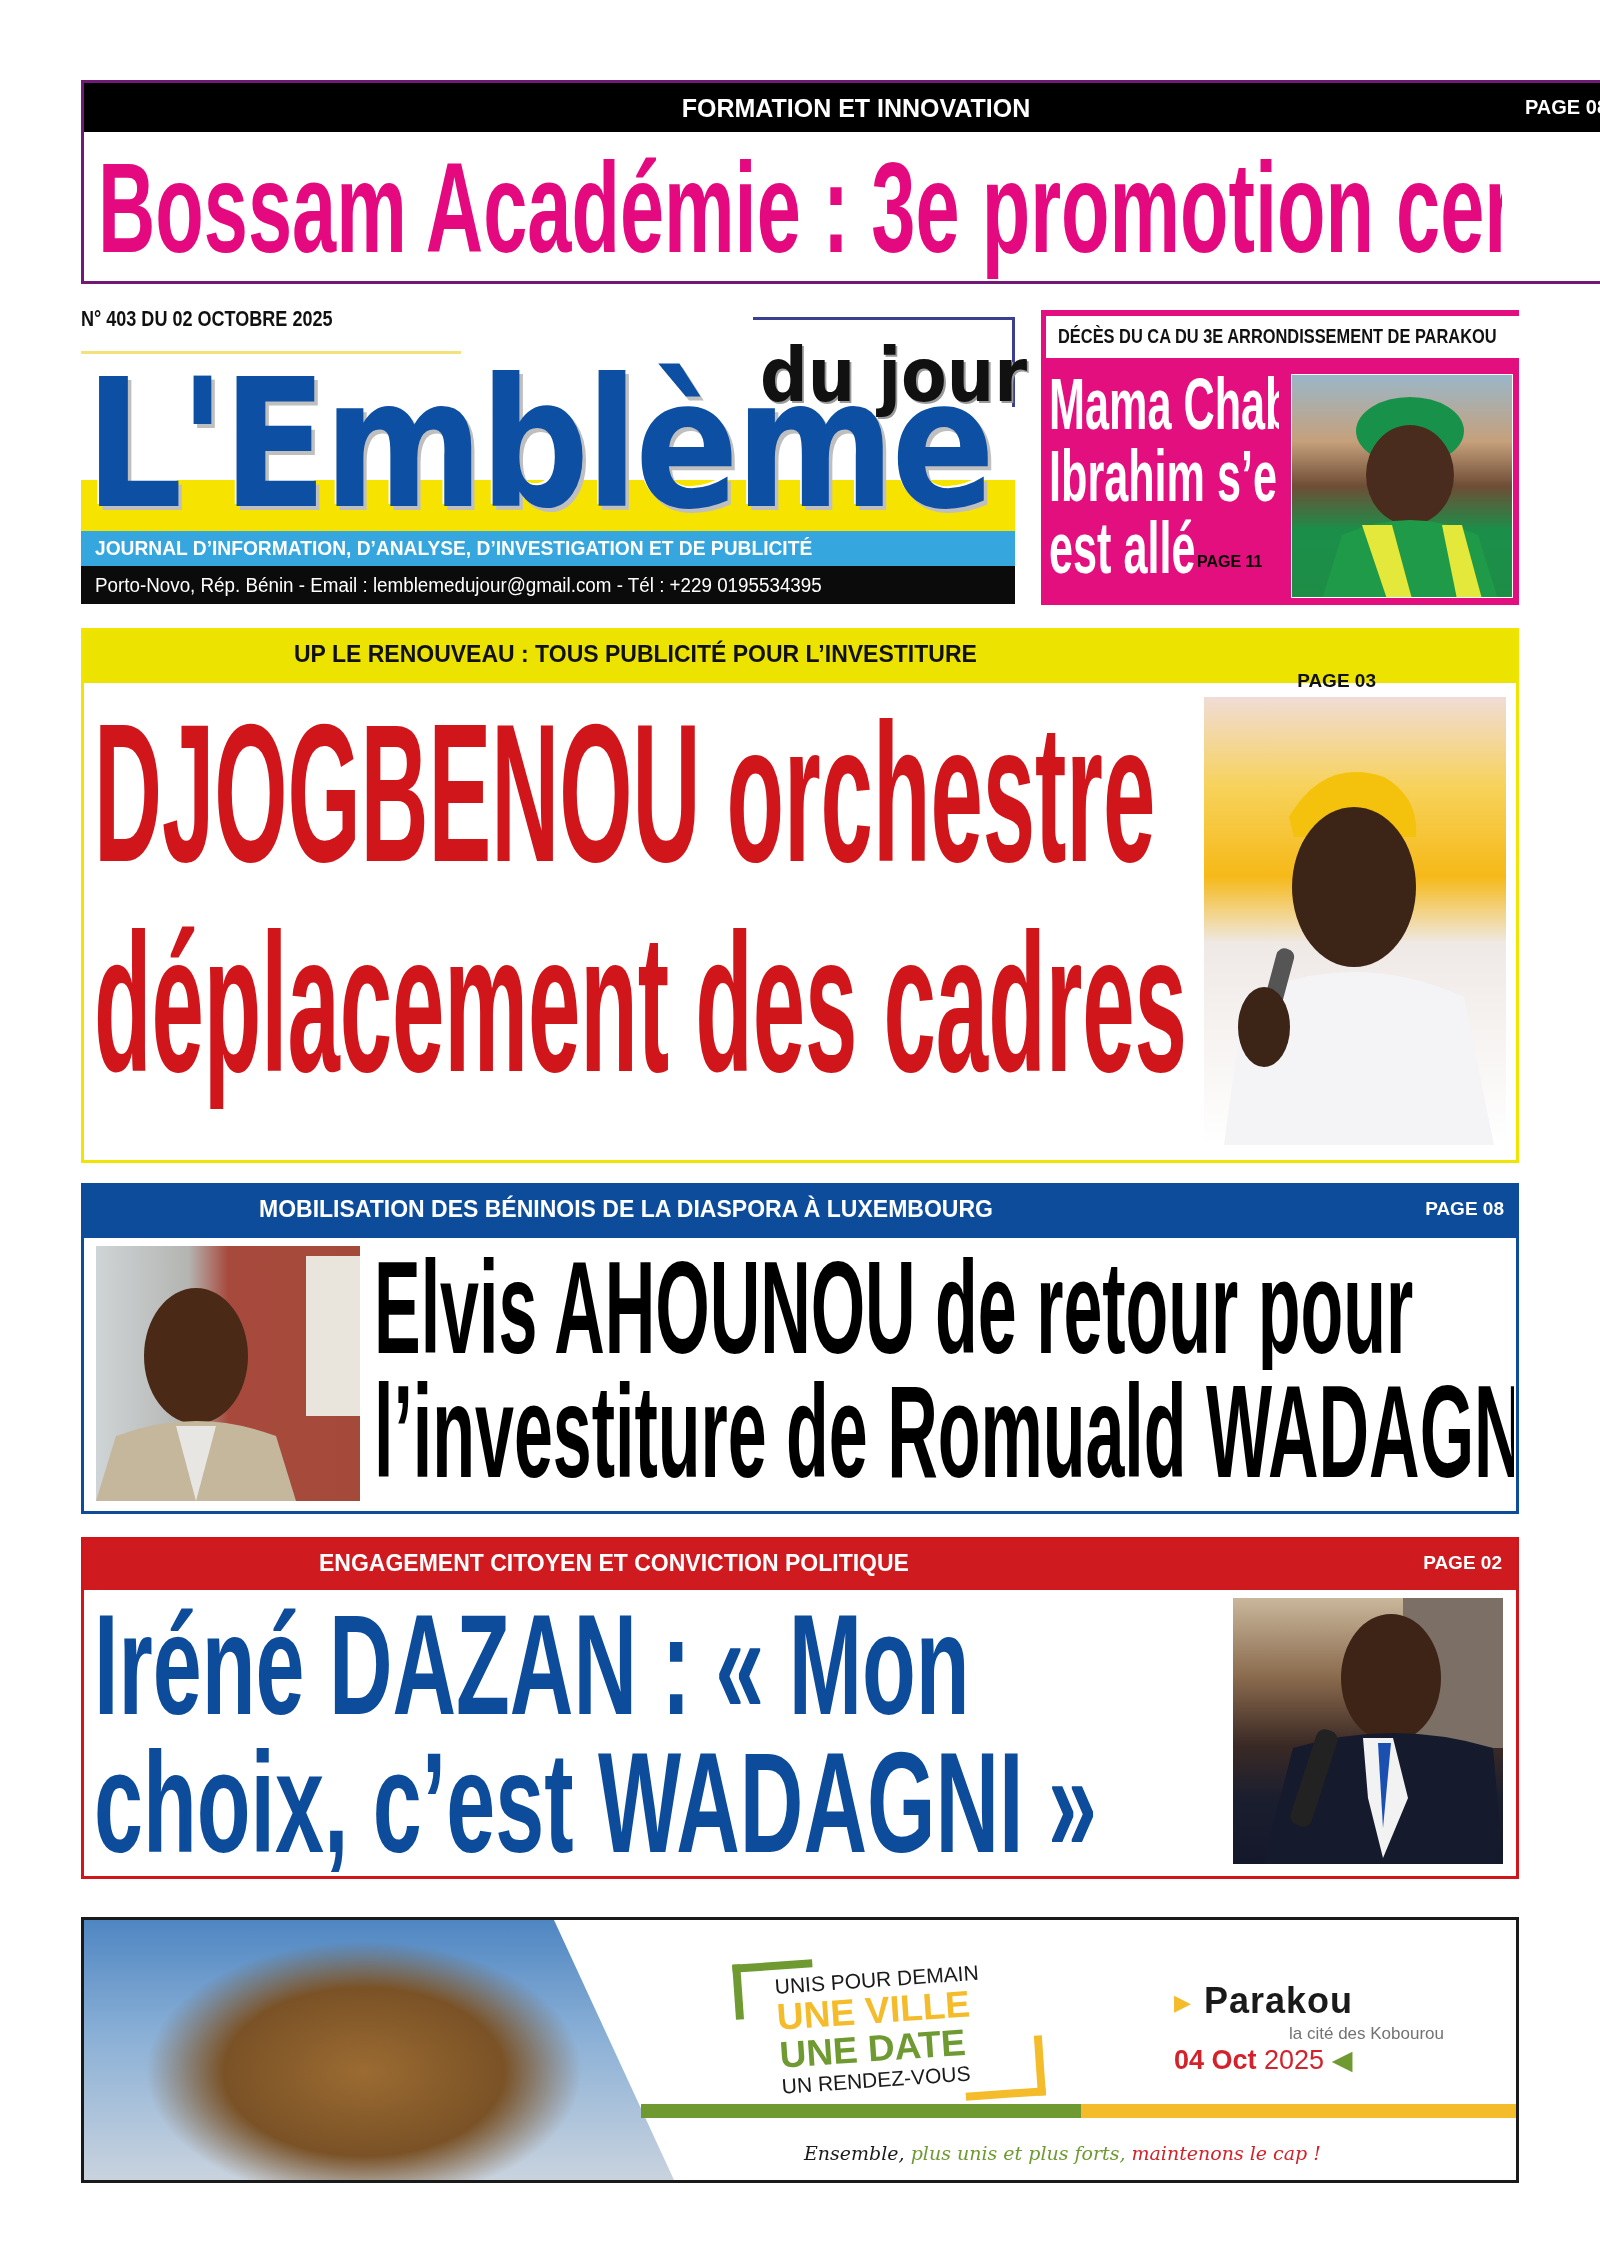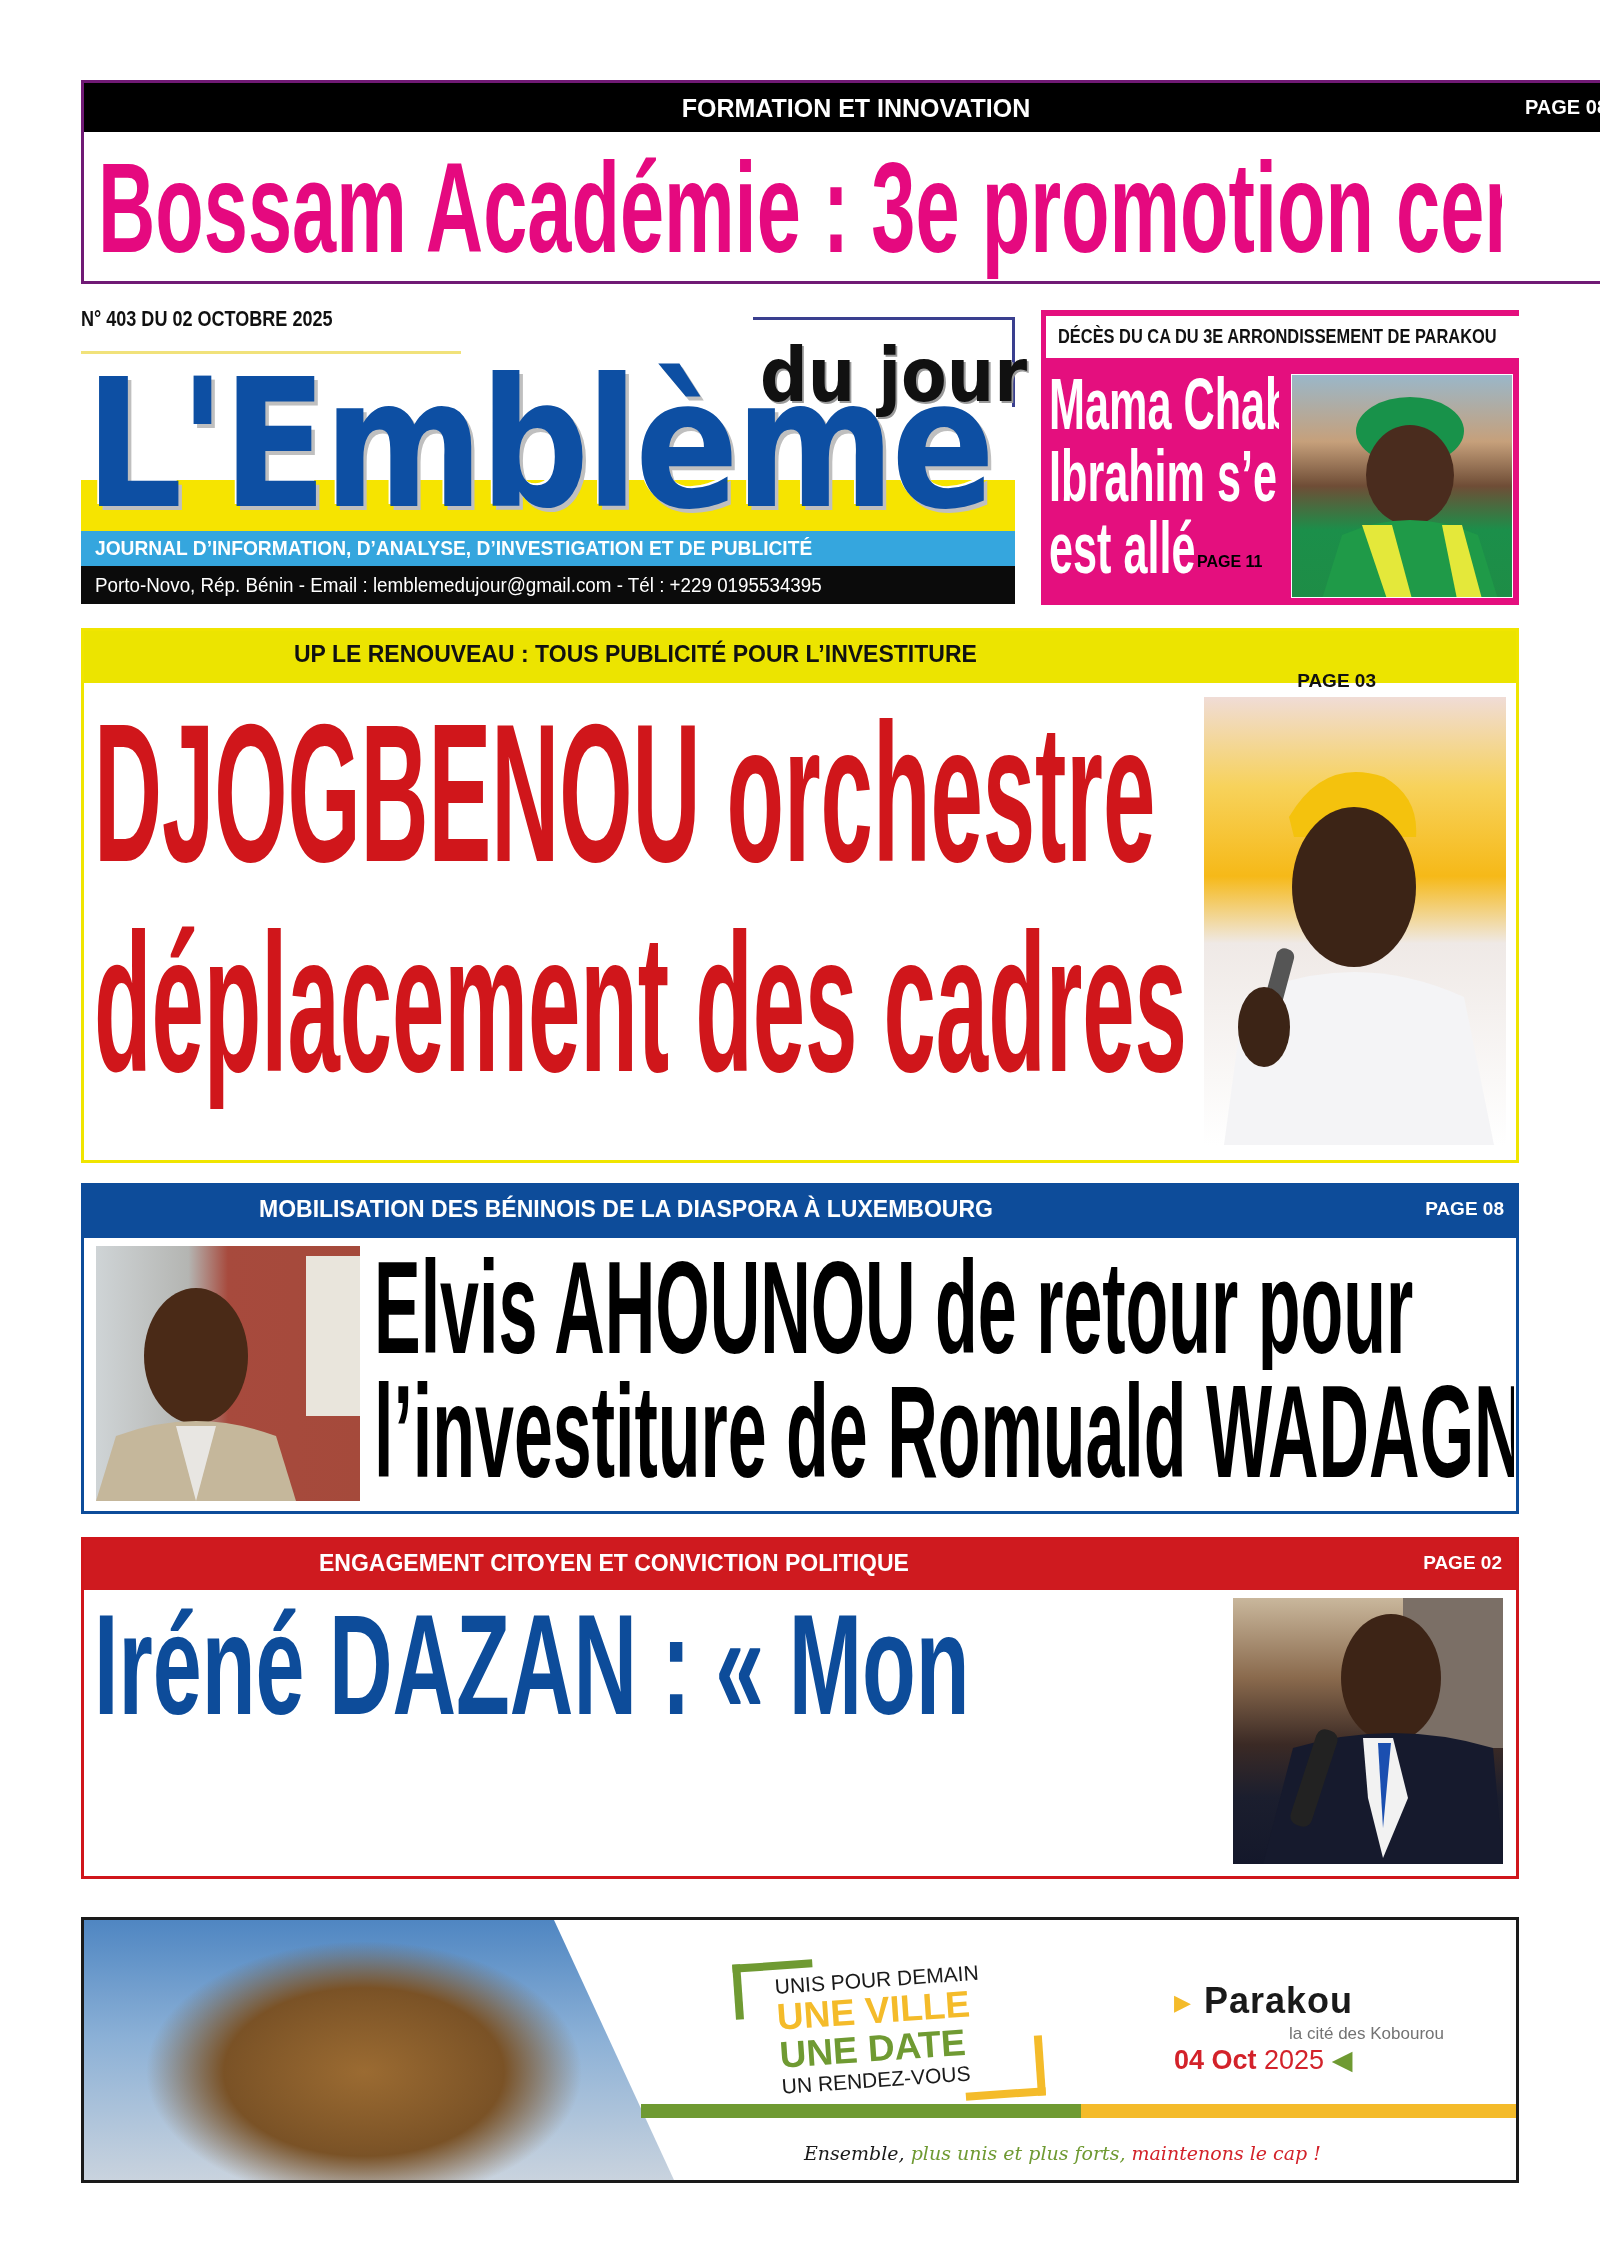--- a/index.html
+++ b/index.html
@@ -204,20 +204,21 @@
   </div>
 </div>
 
 <div id="story-red" class="story">
   <div class="kicker">
     <div class="kicker-text">ENGAGEMENT CITOYEN ET CONVICTION POLITIQUE</div>
     <div class="kicker-page">PAGE 02</div>
   </div>
   <div class="headline">
     <div class="line"><span class="squash">Iréné DAZAN : « Mon</span></div>
+    <div class="line"><span class="squash">choix, c’est WADAGNI »</span></div>
   </div>
   <div class="photo" title="Man in suit with blue tie speaking into microphone">
     <svg width="270" height="266" viewBox="0 0 270 266">
       <rect x="170" y="0" width="100" height="150" fill="#7b6f66"></rect>
       <ellipse cx="158" cy="80" rx="50" ry="64" fill="#3d2416"></ellipse>
       <path d="M30 266 L60 150 Q160 120 260 150 L270 266 Z" fill="#161a2d"></path>
       <path d="M130 140 L160 140 L175 200 L150 260 L135 200 Z" fill="#f2f2f2"></path>
       <path d="M145 145 L158 145 L150 230 Z" fill="#1b4fb0"></path>
       <rect x="70" y="130" width="22" height="100" rx="9" fill="#222" transform="rotate(18 81 180)"></rect>
     </svg>

